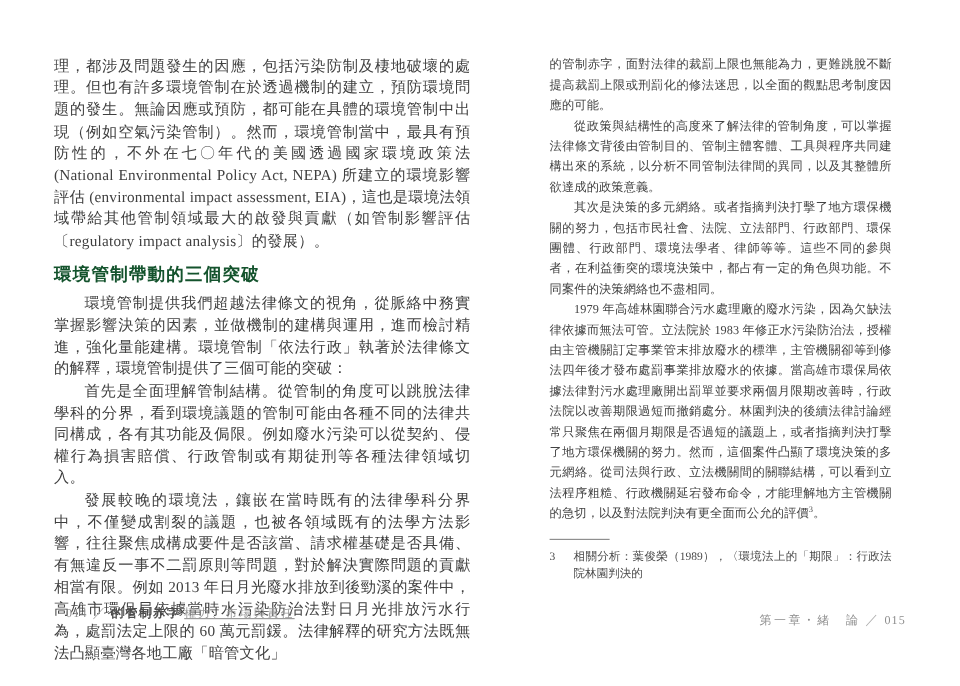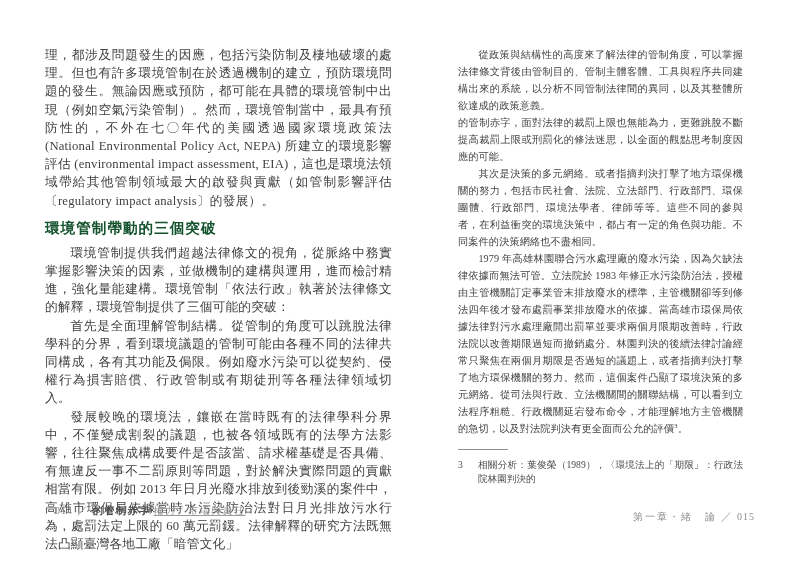--- a/index.html
+++ b/index.html
@@ -133,22 +133,22 @@
     <p class="body indent">環境管制提供我們超越法律條文的視角，從脈絡中務實掌握影響決策的因素，並做機制的建構與運用，進而檢討精進，強化量能建構。環境管制「依法行政」執著於法律條文的解釋，環境管制提供了三個可能的突破：</p>
     <p class="body indent">首先是全面理解管制結構。從管制的角度可以跳脫法律學科的分界，看到環境議題的管制可能由各種不同的法律共同構成，各有其功能及侷限。例如廢水污染可以從契約、侵權行為損害賠償、行政管制或有期徒刑等各種法律領域切入。</p>
     <p class="body indent">發展較晚的環境法，鑲嵌在當時既有的法律學科分界中，不僅變成割裂的議題，也被各領域既有的法學方法影響，往往聚焦成構成要件是否該當、請求權基礎是否具備、有無違反一事不二罰原則等問題，對於解決實際問題的貢獻相當有限。例如 2013 年日月光廢水排放到後勁溪的案件中，高雄市環保局依據當時水污染防治法對日月光排放污水行為，處罰法定上限的 60 萬元罰鍰。法律解釋的研究方法既無法凸顯臺灣各地工廠「暗管文化」</p>
   </div>
 
   <div class="footer-left">
     <span>014</span><span class="footer-slash">／</span><span class="footer-book-title">的管制赤字</span><span class="footer-book-subtitle">權力、市場與責任</span>
   </div>
 
   <div class="page-right">
+    <p class="body">的管制赤字，面對法律的裁罰上限也無能為力，更難跳脫不斷提高裁罰上限或刑罰化的修法迷思，以全面的觀點思考制度因應的可能。</p>
     <p class="body indent">從政策與結構性的高度來了解法律的管制角度，可以掌握法律條文背後由管制目的、管制主體客體、工具與程序共同建構出來的系統，以分析不同管制法律間的異同，以及其整體所欲達成的政策意義。</p>
-    <p class="body">的管制赤字，面對法律的裁罰上限也無能為力，更難跳脫不斷提高裁罰上限或刑罰化的修法迷思，以全面的觀點思考制度因應的可能。</p>
     <p class="body indent">其次是決策的多元網絡。或者指摘判決打擊了地方環保機關的努力，包括市民社會、法院、立法部門、行政部門、環保團體、行政部門、環境法學者、律師等等。這些不同的參與者，在利益衝突的環境決策中，都占有一定的角色與功能。不同案件的決策網絡也不盡相同。</p>
     <p class="body indent"><span>1979 年高雄林園聯合污水處理廠的廢水污染，因為欠缺法律依據而無法可管。立法院於 1983 年修正水污染防治法，授權由主管機關訂定事業管末排放廢水的標準，主管機關卻等到修法四年後才發布處罰事業排放廢水的依據。當高雄市環保局依據法律對污水處理廠開出罰單並要求兩個月限期改善時，行政法院以改善期限過短而撤銷處分。林園判決的後續法律討論經常只聚焦在兩個月期限是否過短的議題上，或者指摘判決打擊了地方環保機關的努力。然而，這個案件凸顯了環境決策的多元網絡。從司法與行政、立法機關間的關聯結構，可以看到立法程序粗糙、行政機關延宕發布命令，才能理解地方主管機關的急切，以及對法院判決有更全面而公允的評價</span><sup class="fn-ref">3</sup><span>。</span></p>
 
     <div class="footnote-block">
       <div class="footnote-rule"></div>
       <div class="footnote">
         <span class="fn-num">3</span>
         <span class="fn-text">相關分析：葉俊榮（1989），〈環境法上的「期限」：行政法院林園判決的</span>
       </div>
     </div>

